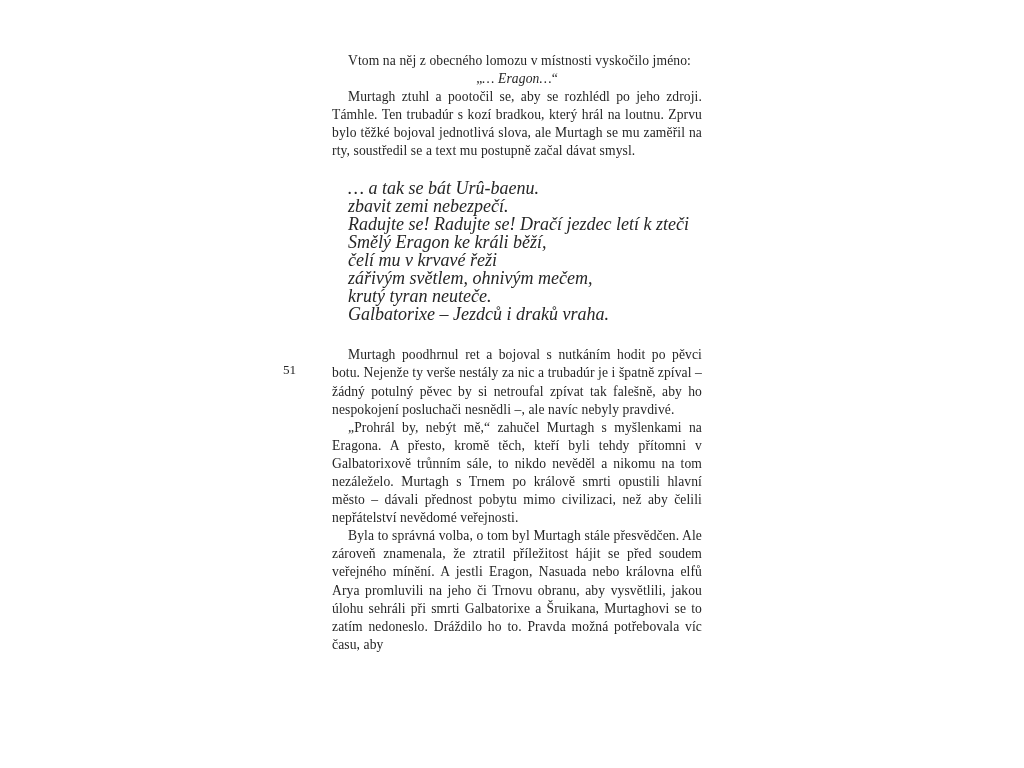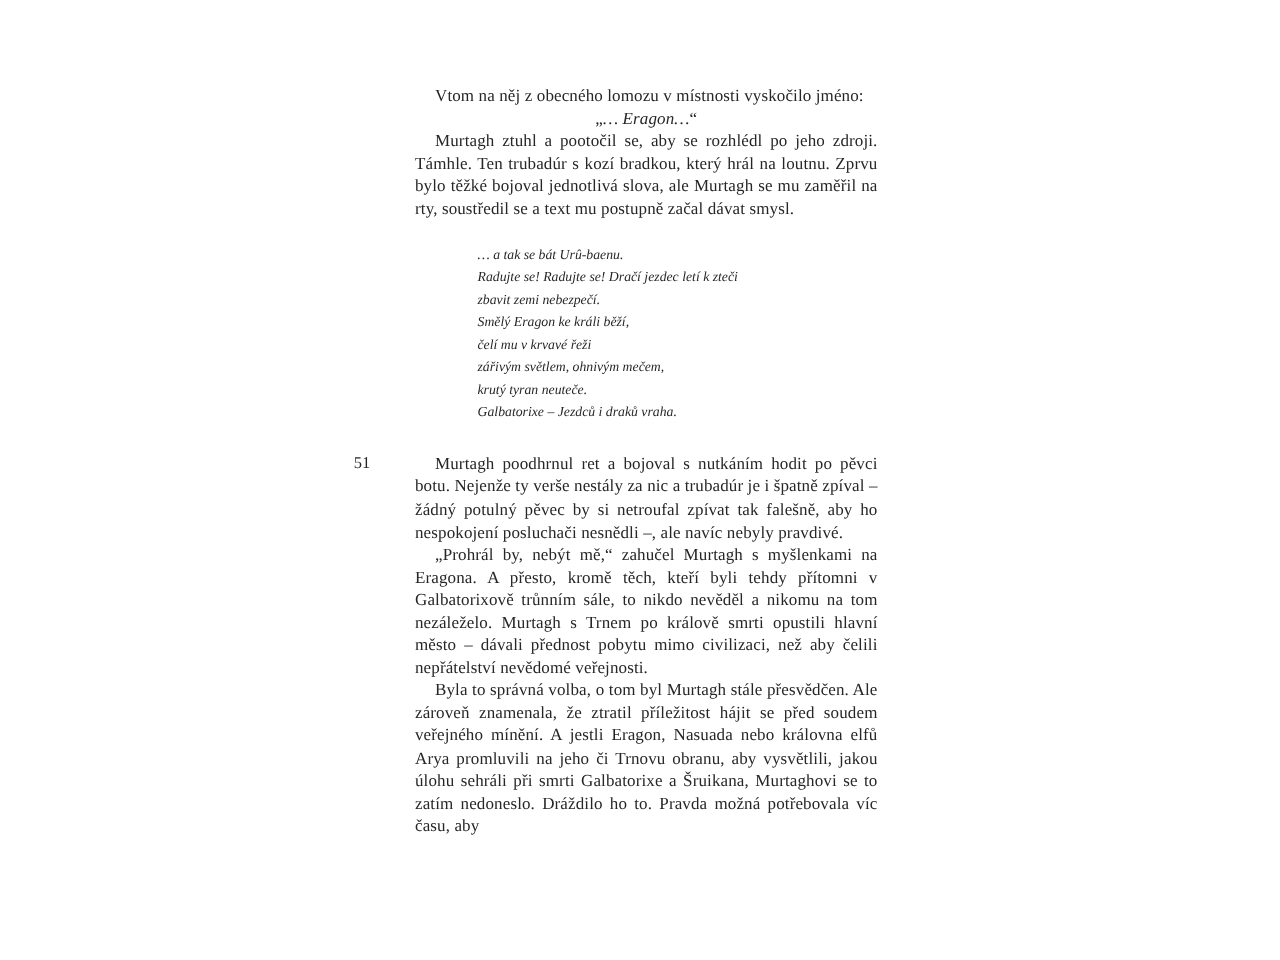--- a/index.html
+++ b/index.html
@@ -12,42 +12,41 @@
     width: 1024px;
     height: 768px;
     background: #ffffff;
     overflow: hidden;
     font-family: "Liberation Serif", "DejaVu Serif", serif;
     color: #262626;
   }
   .text-block {
     position: absolute;
     left: 332px;
-    top: 68px;
+    top: 52px;
     width: 370px;
   }
   .para {
     margin: 0;
     font-size: 13.6px;
     line-height: 18.1px;
     text-align: justify;
     letter-spacing: 0.1px;
   }
   .indent { text-indent: 16px; }
   .quote-line { text-align: center; }
   .italic { font-style: italic; }
   .poem {
     margin: 18px 0 23px 16px;
     font-style: italic;
   }
   .poem-line {
-    font-size: 11px;
+    font-size: 18px;
     line-height: 18.1px;
     white-space: nowrap;
-    margin-left: 34px;
   }
   .page-number {
     position: absolute;
     left: 283px;
     top: 361px;
     font-size: 13.2px;
     line-height: 18px;
     color: #262626;
   }
 </style>
@@ -62,22 +61,22 @@
 
     <p class="para indent">Vtom na něj z obecného lomozu v místnosti vyskočilo jméno:</p>
 
     <p class="para quote-line"><span>„</span><span class="italic">… Eragon…</span><span>“</span></p>
 
     <p class="para indent">Murtagh ztuhl a pootočil se, aby se rozhlédl po jeho zdroji. Támhle. Ten trubadúr s kozí bradkou, který hrál na loutnu. Zprvu bylo těžké bojoval jednotlivá slova, ale Murtagh se mu zaměřil na rty, soustředil se a text mu postupně začal dávat smysl.</p>
 
 
     <div class="poem">
       <div class="poem-line">… a tak se bát Urû-baenu.</div>
+      <div class="poem-line">zbavit zemi nebezpečí.</div>
       <div class="poem-line">Radujte se! Radujte se! Dračí jezdec letí k zteči</div>
-      <div class="poem-line">zbavit zemi nebezpečí.</div>
       <div class="poem-line">Smělý Eragon ke králi běží,</div>
       <div class="poem-line">čelí mu v krvavé řeži</div>
       <div class="poem-line">zářivým světlem, ohnivým mečem,</div>
       <div class="poem-line">krutý tyran neuteče.</div>
       <div class="poem-line">Galbatorixe – Jezdců i draků vraha.</div>
     </div>
 
     <p class="para indent">Murtagh poodhrnul ret a bojoval s nutkáním hodit po pěvci botu. Nejenže ty verše nestály za nic a trubadúr je i špatně zpíval – žádný potulný pěvec by si netroufal zpívat tak falešně, aby ho nespokojení posluchači nesnědli –, ale navíc nebyly pravdivé.</p>
 
     <p class="para indent">„Prohrál by, nebýt mě,“ zahučel Murtagh s myšlenkami na Eragona. A přesto, kromě těch, kteří byli tehdy přítomni v Galbatorixově trůnním sále, to nikdo nevěděl a nikomu na tom nezáleželo. Murtagh s Trnem po králově smrti opustili hlavní město – dávali přednost pobytu mimo civilizaci, než aby čelili nepřátelství nevědomé veřejnosti.</p>

